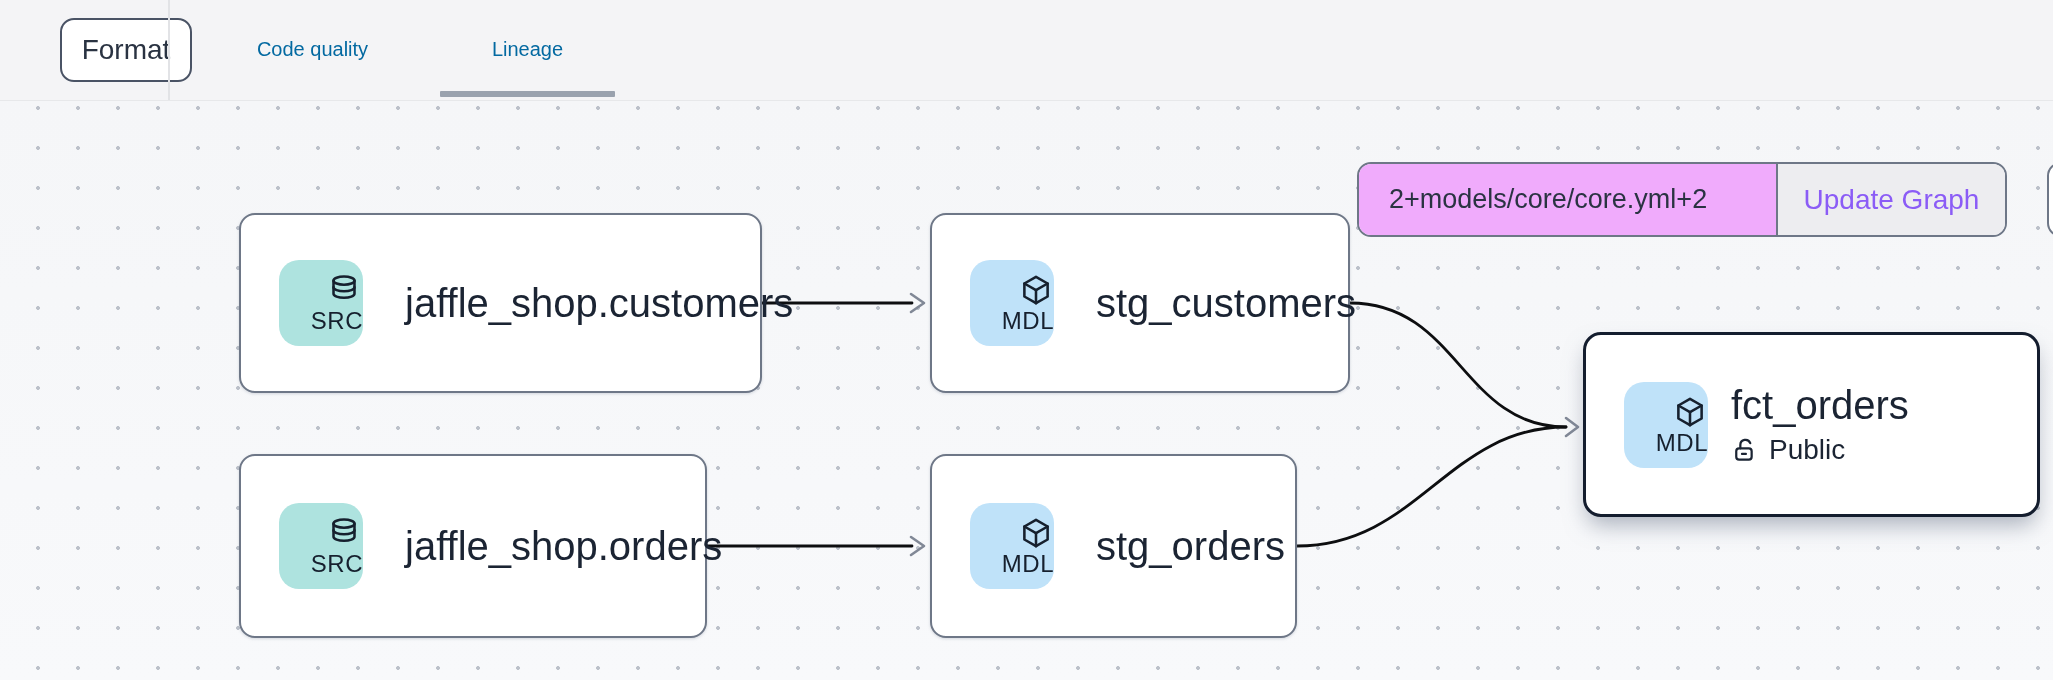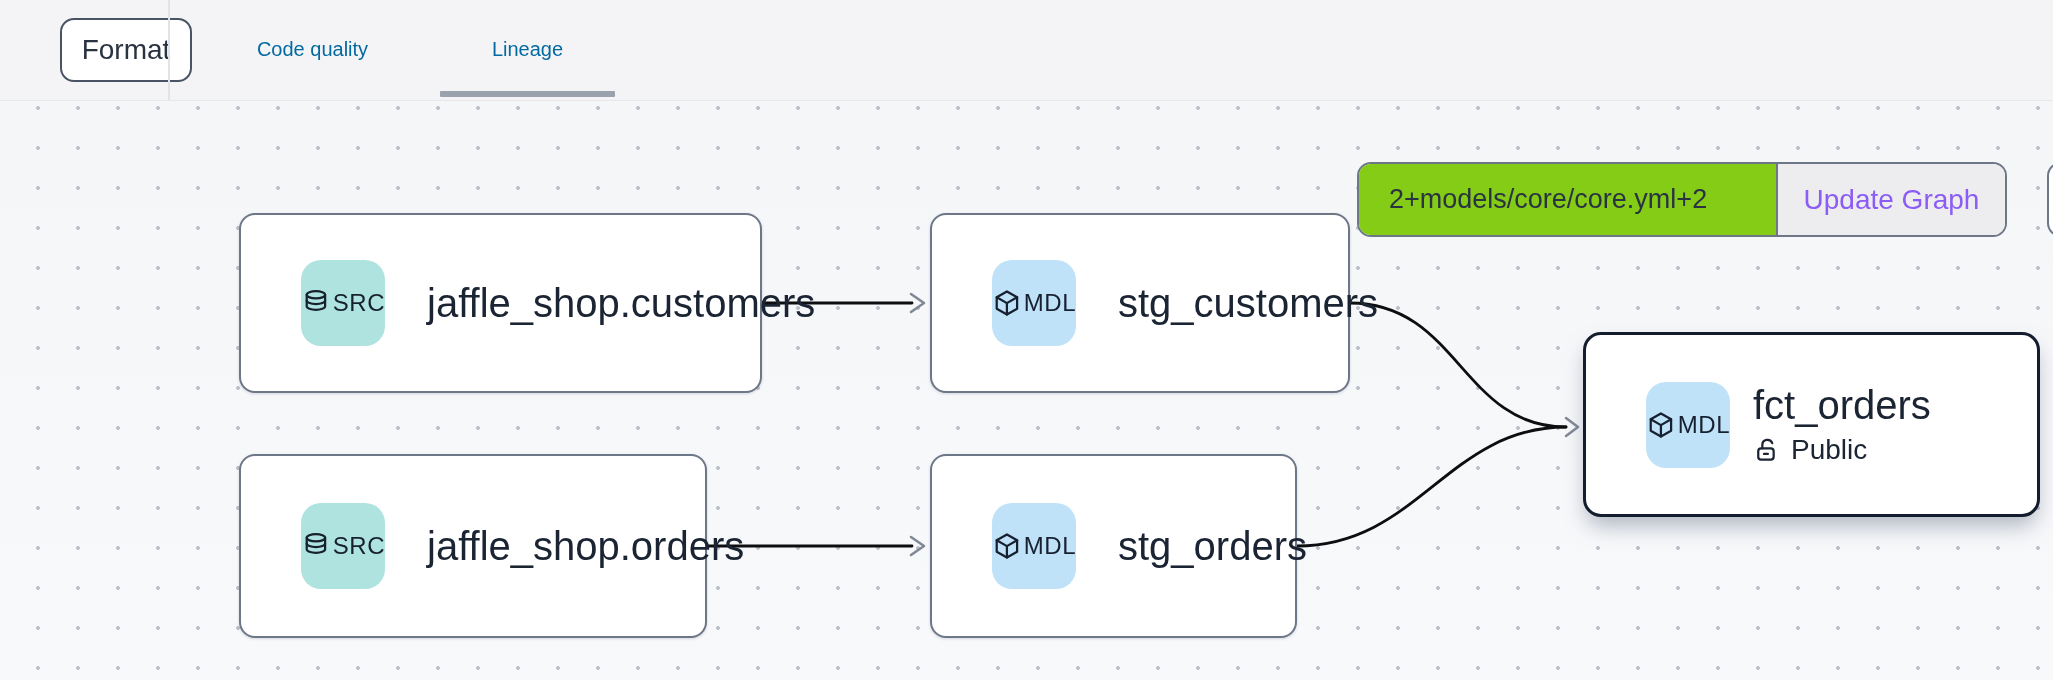--- a/index.html
+++ b/index.html
@@ -46,22 +46,22 @@
   .edge{stroke:#0d0e10;stroke-width:2.8;fill:none;stroke-linecap:round;}
   .arrowhead{stroke:#818896;stroke-width:2.6;fill:none;stroke-linecap:round;stroke-linejoin:round;}
 
   
   .node{
     position:absolute;background:#ffffff;border:2px solid #6e7787;border-radius:16px;
     display:flex;align-items:center;box-sizing:border-box;z-index:2;cursor:pointer;
     box-shadow:0 1px 3px rgba(120,130,150,0.28);
   }
   .node .badge{
-    width:84px;height:86px;border-radius:20px;margin-left:60px;flex:none;
-    display:flex;align-items:center;justify-content:center;gap:2px;
+    width:84px;height:86px;border-radius:20px;margin-left:38px;flex:none;
+    display:flex;flex-direction:column;align-items:flex-end;justify-content:center;gap:2px;
   }
   .badge.src{background:#aee3df;}
   .badge.mdl{background:#bfe2f9;}
   .badge .badge-label{font-size:24px;font-weight:500;letter-spacing:0.5px;color:#16202e;line-height:1;}
   .badge svg{display:block;}
   .node .node-title{font-size:40px;color:#1b2433;margin-left:42px;white-space:nowrap;}
 
   #node-jaffle-customers{left:239px;top:213px;width:523px;height:180px;}
   #node-stg-customers  {left:930px;top:213px;width:420px;height:180px;}
   #node-jaffle-orders  {left:239px;top:454px;width:468px;height:184px;}
@@ -75,21 +75,21 @@
   .node-text-col .node-title{margin-left:0;}
   .access-row{display:flex;align-items:center;gap:10px;font-size:28px;color:#1b2433;text-align:center;}
 
   
   .selector-group{
     position:absolute;left:1357px;top:162px;width:650px;height:75px;
     border:2px solid #6e7787;border-radius:14px;background:#ffffff;
     display:flex;overflow:hidden;box-sizing:border-box;z-index:4;
   }
   .selector-input{
-    flex:1;border:none;outline:none;background:#84cc16;
+    flex:1;border:none;outline:none;background:#f0abfc;
     font-family:"Liberation Sans", sans-serif;font-size:27px;color:#2a3342;
     padding:0 0 0 30px;min-width:0;
   }
   .update-btn{
     width:229px;flex:none;background:#ededf0;border:none;border-left:2px solid #6e7787;
     font-family:"Liberation Sans", sans-serif;font-size:28px;color:#8b5cf6;cursor:pointer;
   }
   .partial-btn{
     position:absolute;left:2047px;top:162px;width:30px;height:75px;
     background:#ffffff;border:2px solid #6e7787;border-radius:14px;box-sizing:border-box;z-index:4;

